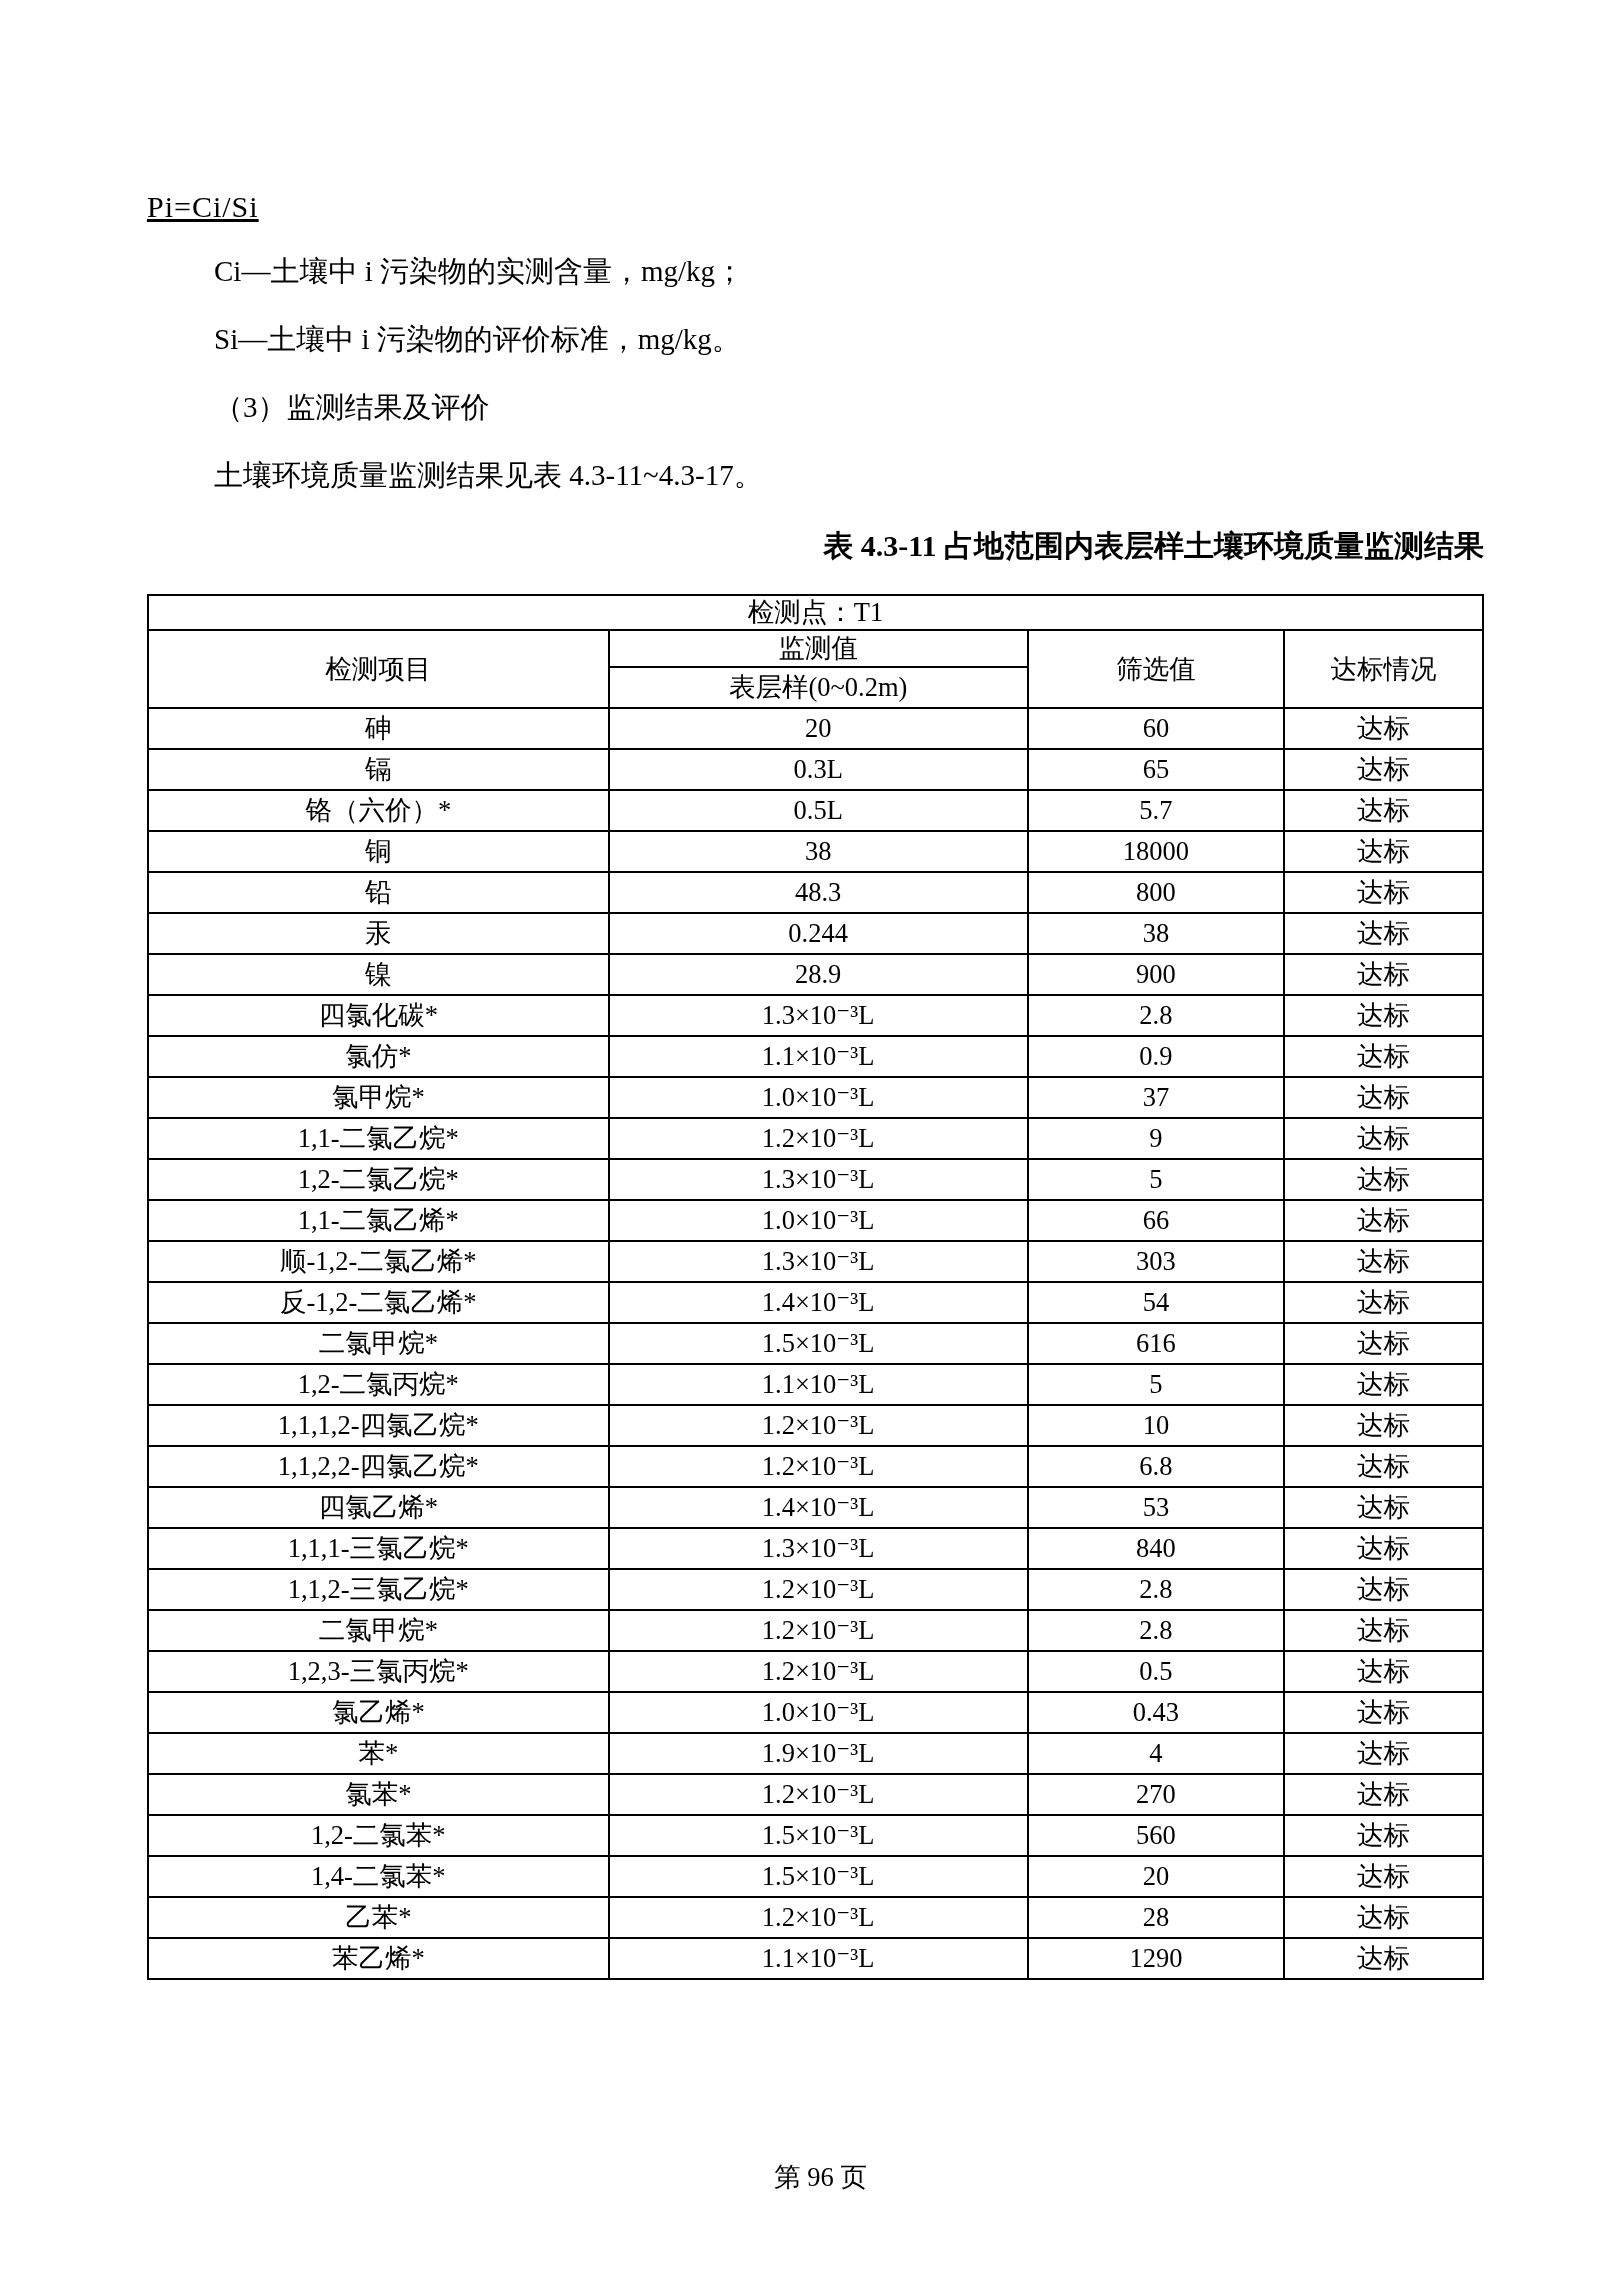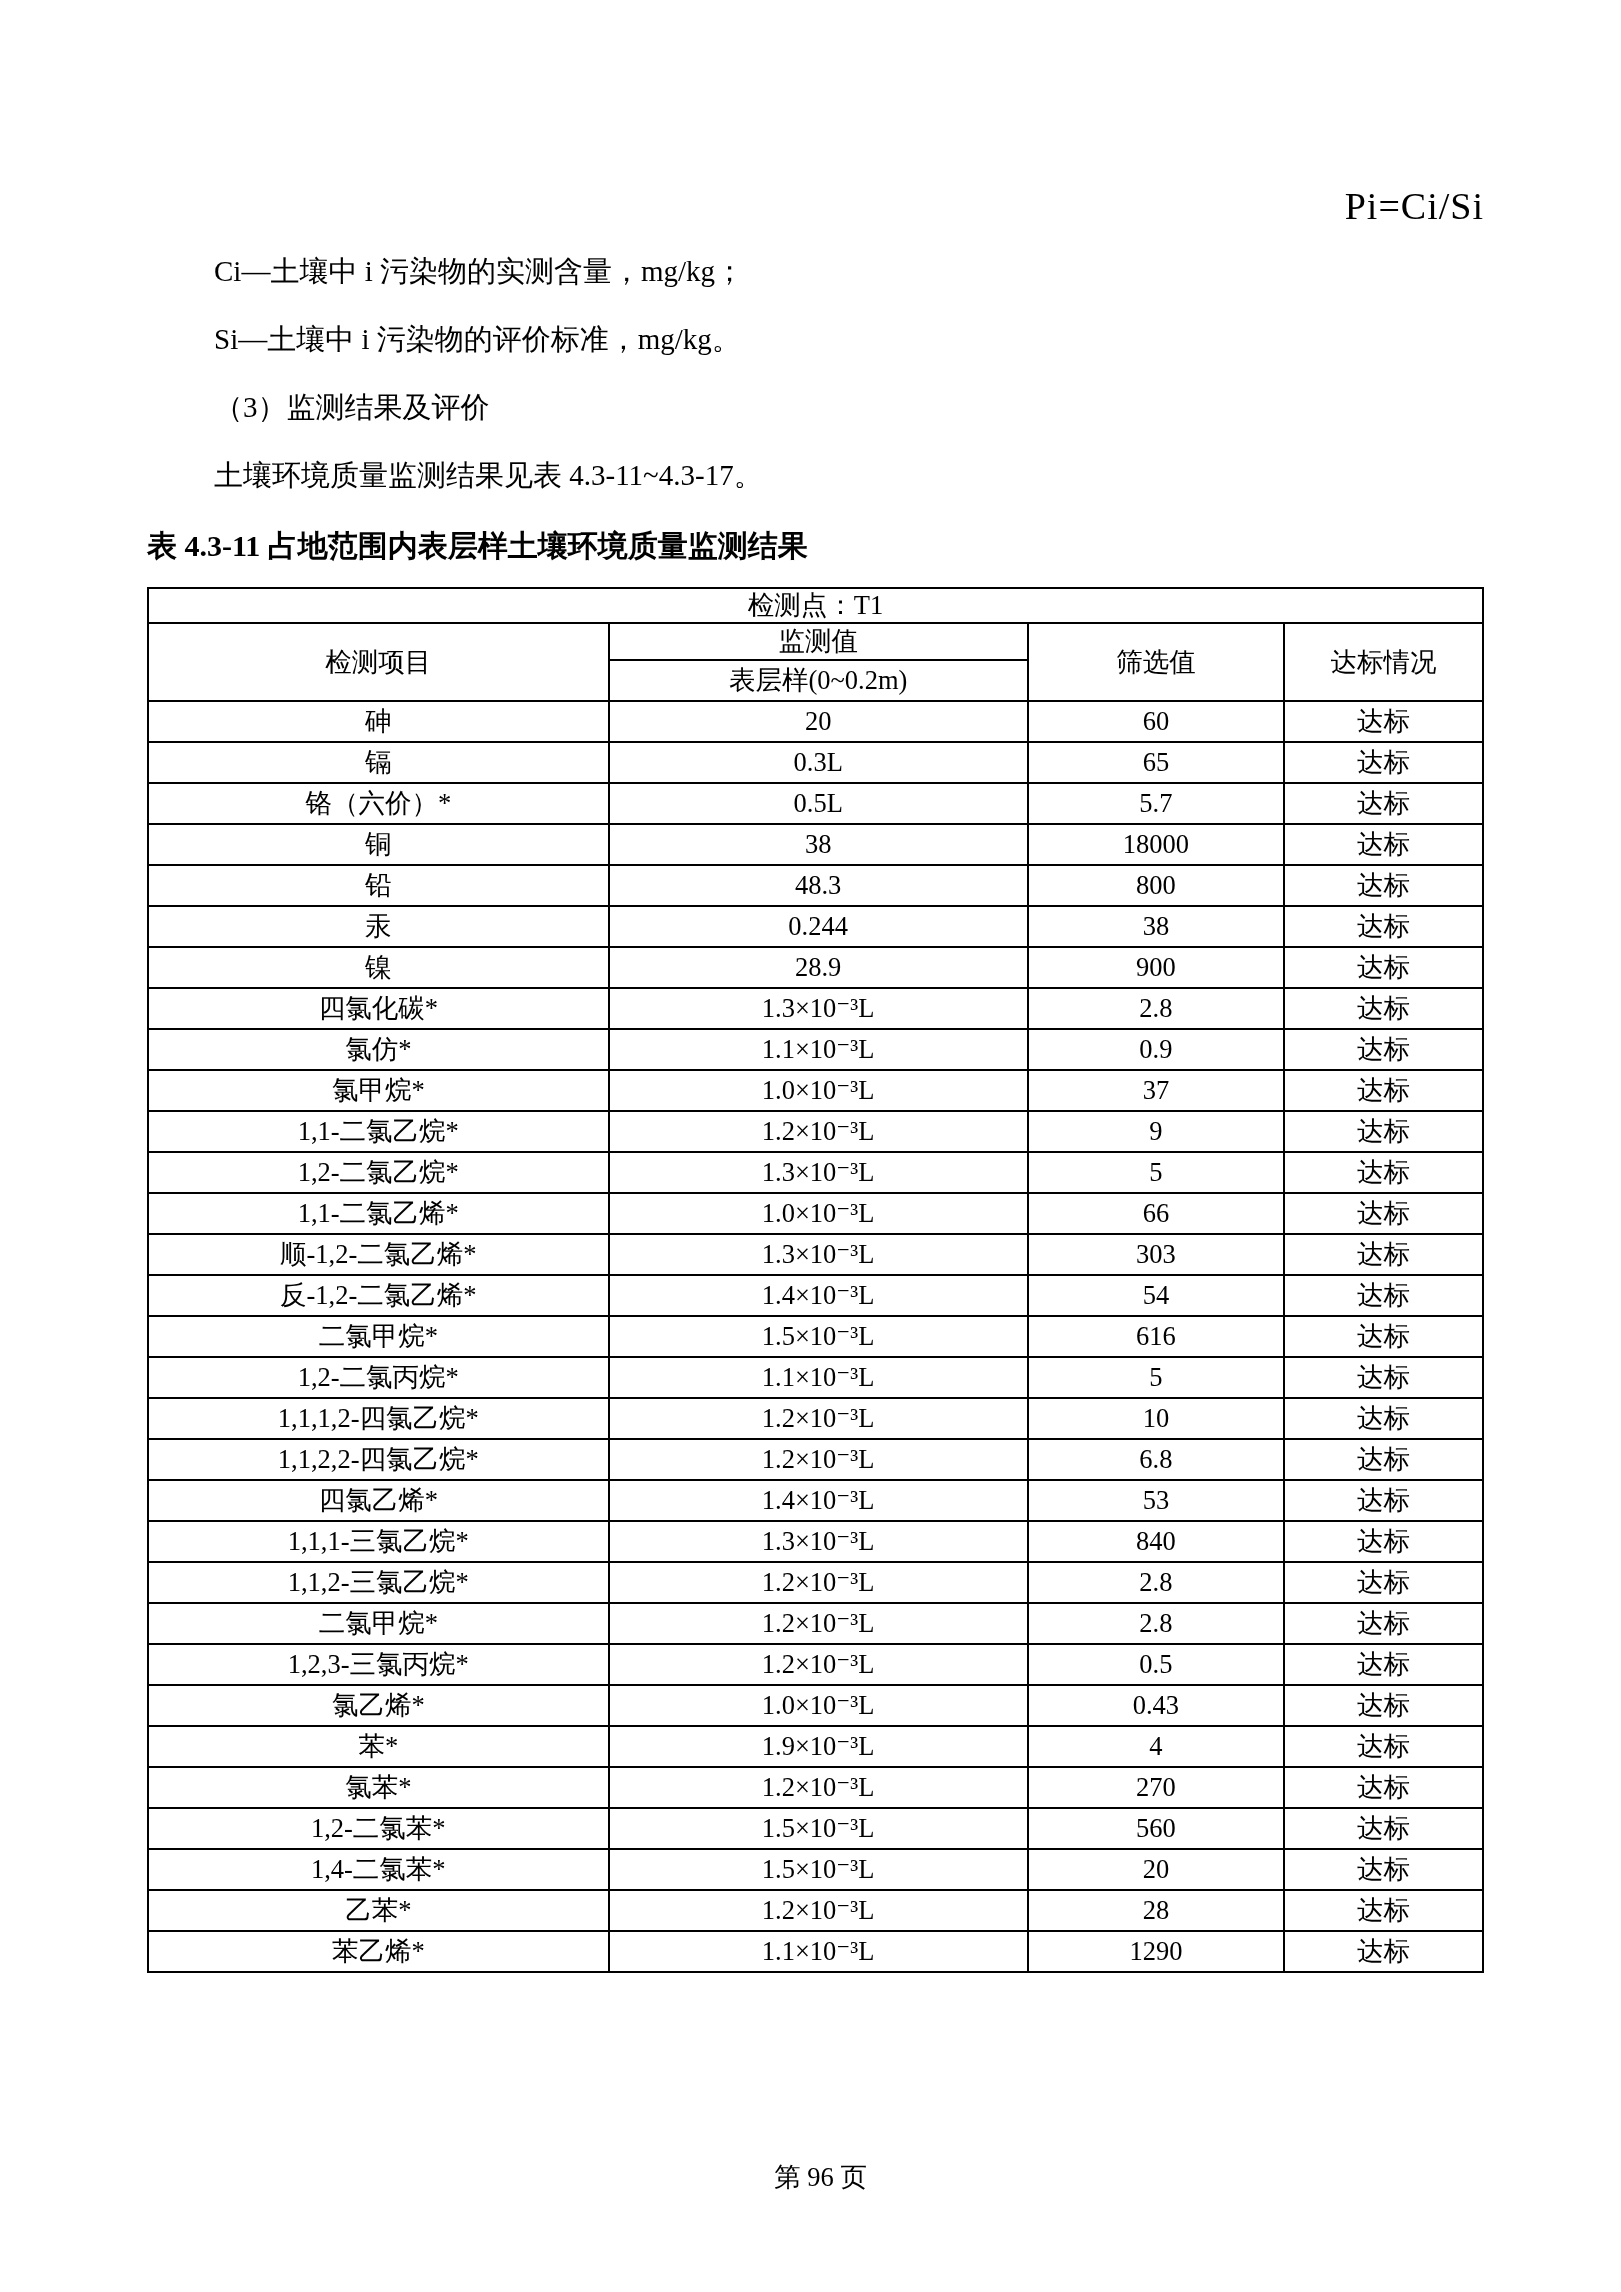--- a/index.html
+++ b/index.html
@@ -8,39 +8,40 @@
     width: 1621px;
     height: 2293px;
     background: #ffffff;
     color: #000000;
     font-family: "Liberation Serif", "DejaVu Serif", serif;
     box-sizing: border-box;
     padding: 191px 137px 0 147px;
     overflow: hidden;
   }
   .formula {
-    text-align: right;
-    font-size: 38px;
+    text-align: left;
+    font-size: 30px;
     line-height: 31px;
     margin: 0 0 34px 0;
     letter-spacing: 1px;
+    text-decoration: underline;
   }
   .note {
     font-size: 29px;
     line-height: 31px;
     margin: 0 0 37px 0;
   }
   .indent-1 { margin-left: 67px; }
   .indent-2 { margin-left: 67px; }
   .table-title {
     font-size: 30px;
     line-height: 35px;
     font-weight: bold;
-    text-align: left;
-    margin: 0 0 24px 0;
+    text-align: right;
+    margin: 0 0 31px 0;
   }
   table.monitor {
     width: 100%;
     border-collapse: collapse;
     table-layout: fixed;
     border: 2.9px solid #000;
   }
   table.monitor td {
     border: 2px solid #000;
     text-align: center;

